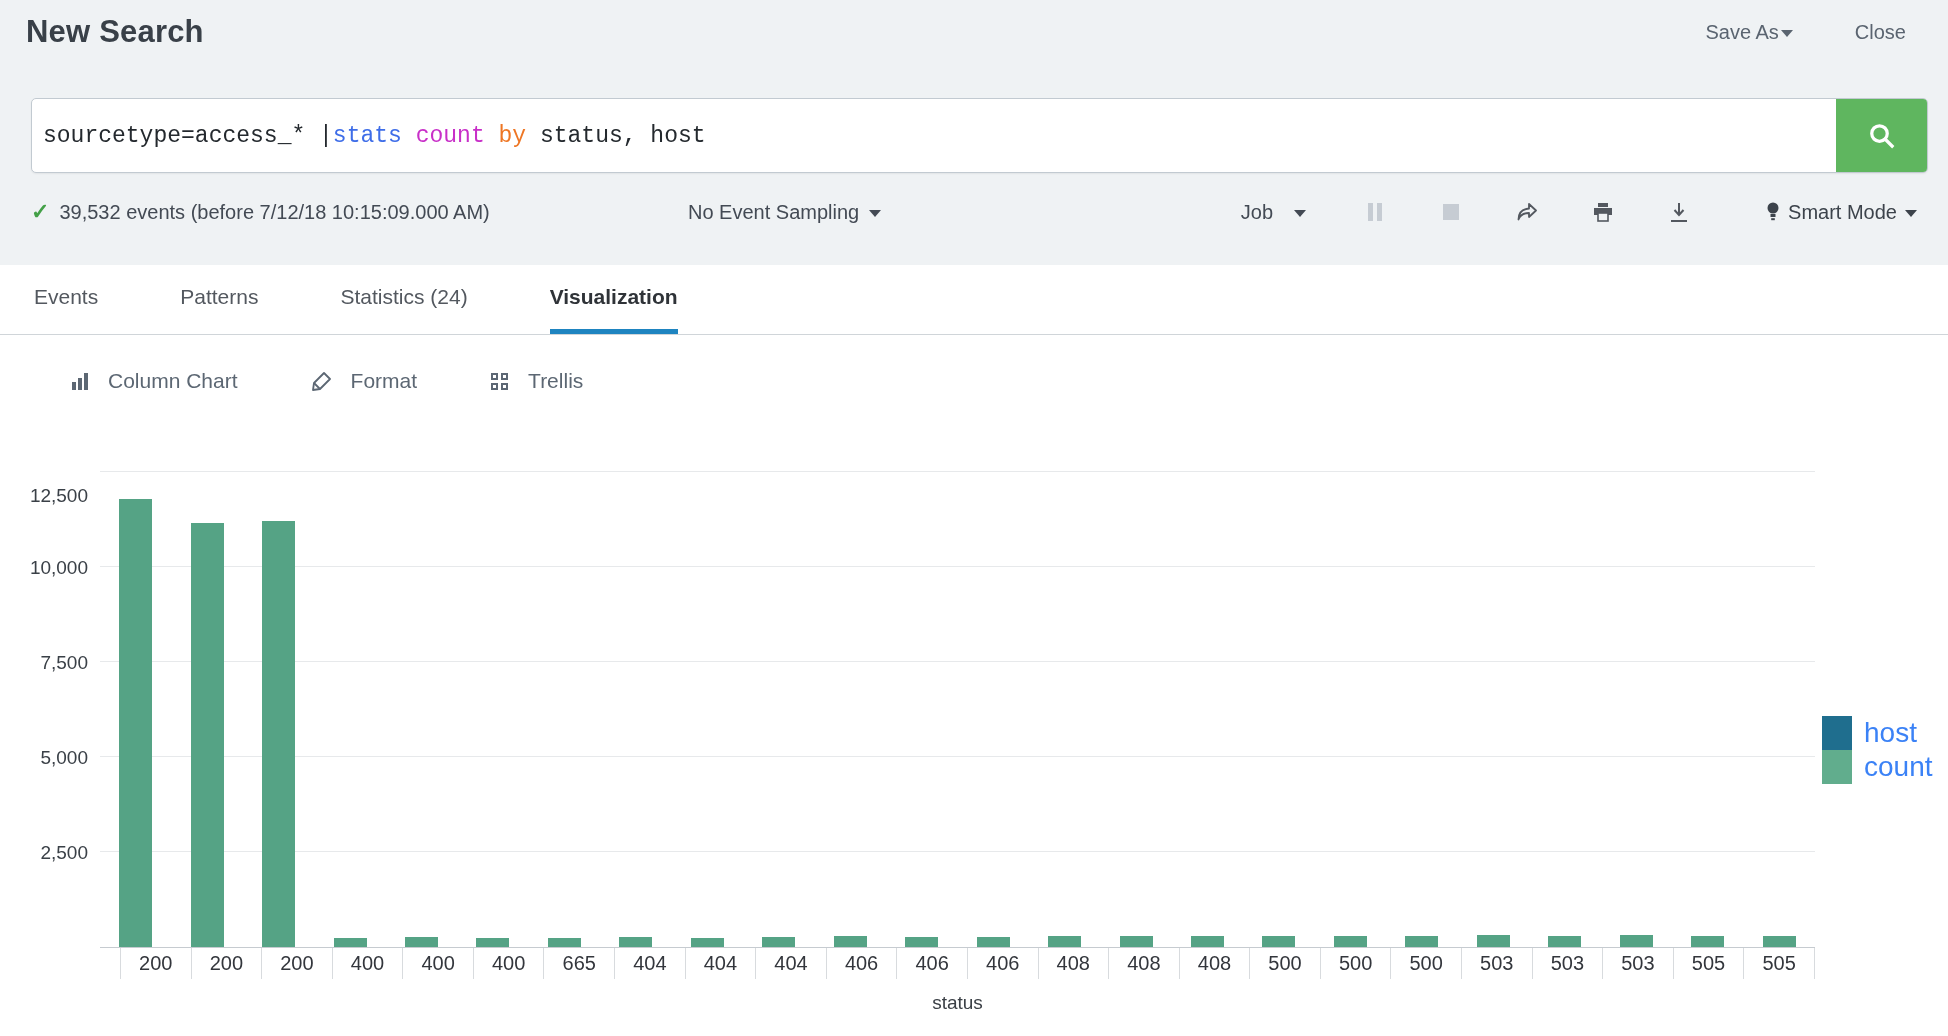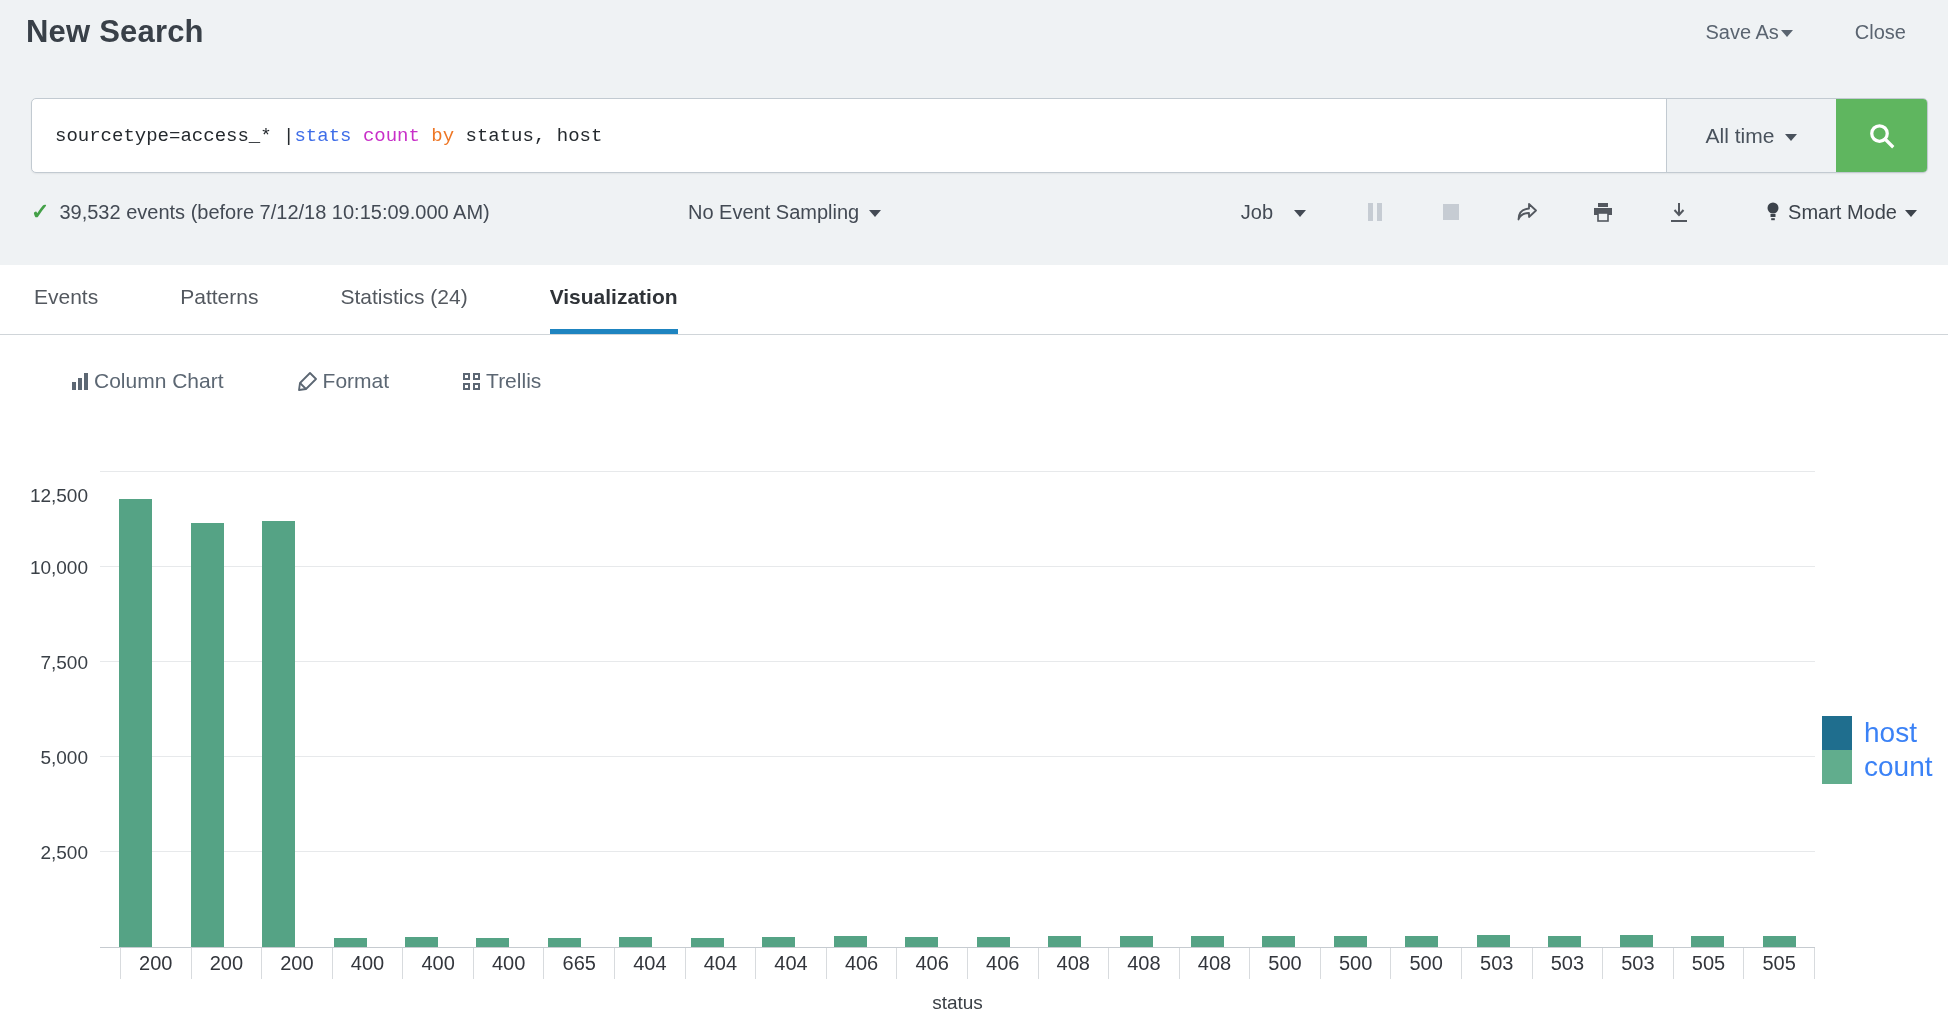--- a/index.html
+++ b/index.html
@@ -14,22 +14,22 @@
   .header-actions { display:flex; align-items:center; gap:62px; color:#5a6470; font-size:20px; }
   .header-actions .item { display:flex; align-items:center; gap:2px; cursor:pointer; }
 
   .caret { display:inline-block; width:0; height:0; border-left:6px solid transparent;
            border-right:6px solid transparent; border-top:7px solid currentColor; margin-top:3px; }
 
   
   .search-row { position:absolute; top:98px; left:31px; width:1897px; height:75px; display:flex;
                 border:1px solid #c2cad1; border-radius:5px; background:#fff; overflow:hidden;
                 box-shadow:0 1px 2px rgba(0,0,0,.06); }
-  .query-box { flex:1; display:flex; align-items:center; padding-left:23px;
-               font-family:"Liberation Mono","DejaVu Sans Mono",monospace; font-size:19px; color:#24292e; white-space:pre; }
+  .query-box { flex:1; display:flex; align-items:center; padding-left:11px;
+               font-family:"Liberation Mono","DejaVu Sans Mono",monospace; font-size:23px; color:#24292e; white-space:pre; }
   .time-range { width:170px; border-left:1px solid #c2cad1; background:var(--page-gray); display:flex;
                 align-items:center; justify-content:center; gap:11px; color:#49525c; font-size:21px; cursor:pointer; }
   .search-btn { width:91px; border:none; background:var(--search-button-green); display:flex;
                 align-items:center; justify-content:center; cursor:pointer; }
 
   
   .status-row { position:absolute; top:190px; left:31px; right:31px; height:44px; font-size:20px; color:#434a54; }
   .status-row .abs { position:absolute; top:0; height:44px; display:flex; align-items:center; gap:10px; }
   .result-group { left:0; }
   .sampling-group { left:657px; cursor:pointer; }
@@ -42,21 +42,21 @@
   
   .tabs-row { position:absolute; top:265px; left:0; width:1948px; height:70px; background:#fff;
               border-bottom:1px solid #d0d5d9; display:flex; padding-left:34px; gap:82px; }
   .tab { height:100%; display:flex; align-items:center; font-size:21px; color:#53585f;
          border-bottom:5px solid transparent; cursor:pointer; }
   .tab.active { font-weight:bold; color:#2f3338; border-bottom-color:var(--active-tab-blue); }
 
   
   .viz-toolbar { position:absolute; top:352px; left:72px; height:46px; display:flex; align-items:center;
                  gap:74px; color:#5c6773; font-size:21px; }
-  .viz-toolbar .tool { display:flex; align-items:center; gap:6px; cursor:pointer;margin-top:12px; }
+  .viz-toolbar .tool { display:flex; align-items:center; gap:20px; cursor:pointer;margin-top:12px; }
   .colchart-icon { display:flex; align-items:flex-end; gap:2px; height:17px; }
   .colchart-icon i { display:block; width:4px; background:#5c6773; }
   .trellis-icon { display:grid; grid-template-columns:7px 7px; grid-gap:3px; }
   .trellis-icon i { display:block; width:7px; height:7px; border:2px solid #5c6773; }
 
   
   .chart { position:absolute; top:430px; left:0; width:1948px; height:606px; background:#fff; }
   .plot { position:absolute; left:100px; top:23px; width:1715px; height:495px;
           border-bottom:1px solid #c6cbd0; }
   .gridline { position:absolute; left:0; width:100%; height:1px; background:#e7e9eb; }
@@ -92,24 +92,20 @@
         <span class="caret"></span>
       </div>
       <div class="item">
         <span>Close</span>
       </div>
     </div>
   </div>
 
   <div class="search-row">
     <div class="query-box" id="query-box"><span style="color: rgb(36, 41, 46);">sourcetype=access_* |</span><span style="color: rgb(62, 109, 232);">stats</span><span style="color: rgb(36, 41, 46);"> </span><span style="color: rgb(200, 47, 200);">count</span><span style="color: rgb(36, 41, 46);"> </span><span style="color: rgb(238, 118, 36);">by</span><span style="color: rgb(36, 41, 46);"> status, host</span></div>
-    <div class="time-range">
-      <span>All time</span>
-      <span class="caret"></span>
-    </div>
     <button class="search-btn">
       <span>
         <svg width="30" height="30" viewBox="0 0 24 24" fill="none" stroke="#ffffff" stroke-width="2.6">
           <circle cx="10" cy="10" r="6.2"></circle>
           <line x1="14.8" y1="14.8" x2="21" y2="21"></line>
         </svg>
       </span>
     </button>
   </div>
 

